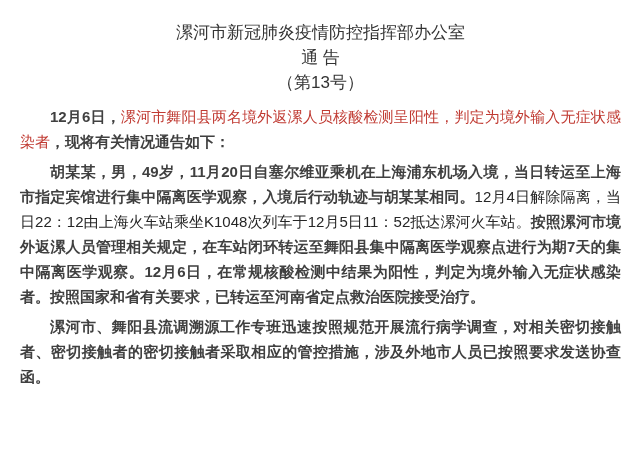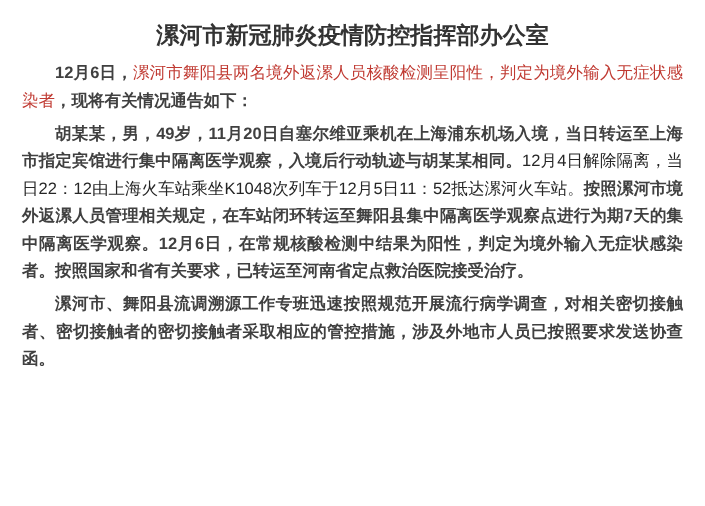--- a/index.html
+++ b/index.html
@@ -11,23 +11,23 @@
     width: 641px;
     height: 460px;
     overflow: hidden;
     font-family: "Liberation Sans", "DejaVu Sans", sans-serif;
   }
   .article {
     padding: 20px 20px 0 20px;
   }
   .doc-header {
     text-align: center;
-    font-weight: bold;
+    font-weight: normal;
     color: var(--title-color, #333333);
-    font-size: 21px;
+    font-size: 17px;
     line-height: 25px;
   }
   .doc-header .header-line {
     display: block;
   }
   .doc-body {
     margin-top: 9px;
     font-size: 15px;
     line-height: 25px;
     color: var(--body-color, #404040);
@@ -49,19 +49,21 @@
     color: var(--bold-color, #262626);
     font-weight: normal;
   }
 </style>
 </head>
 <body>
 
 <div class="article">
   <div class="doc-header">
     <span class="header-line">漯河市新冠肺炎疫情防控指挥部办公室</span>
+    <span class="header-line">通 告</span>
+    <span class="header-line">（第13号）</span>
   </div>
   <div class="doc-body">
       <p class="para"><span class="seg-normal">12月6日，</span><span class="seg-red">漯河市舞阳县两名境外返漯人员核酸检测呈阳性，判定为境外输入无症状感染者</span><span class="seg-normal">，现将有关情况通告如下：</span></p>
       <p class="para"><span class="seg-normal">胡某某，男，49岁，11月20日自塞尔维亚乘机在上海浦东机场入境，当日转运至上海市指定宾馆进行集中隔离医学观察，入境后行动轨迹与胡某某相同。</span><span class="seg-bold">12月4日解除隔离，当日22：12由上海火车站乘坐K1048次列车于12月5日11：52抵达漯河火车站。</span><span class="seg-normal">按照漯河市境外返漯人员管理相关规定，在车站闭环转运至舞阳县集中隔离医学观察点进行为期7天的集中隔离医学观察。12月6日，在常规核酸检测中结果为阳性，判定为境外输入无症状感染者。按照国家和省有关要求，已转运至河南省定点救治医院接受治疗。</span></p>
       <p class="para"><span class="seg-normal">漯河市、舞阳县流调溯源工作专班迅速按照规范开展流行病学调查，对相关密切接触者、密切接触者的密切接触者采取相应的管控措施，涉及外地市人员已按照要求发送协查函。</span></p>
     </div>
 </div>
 
 </body></html>

